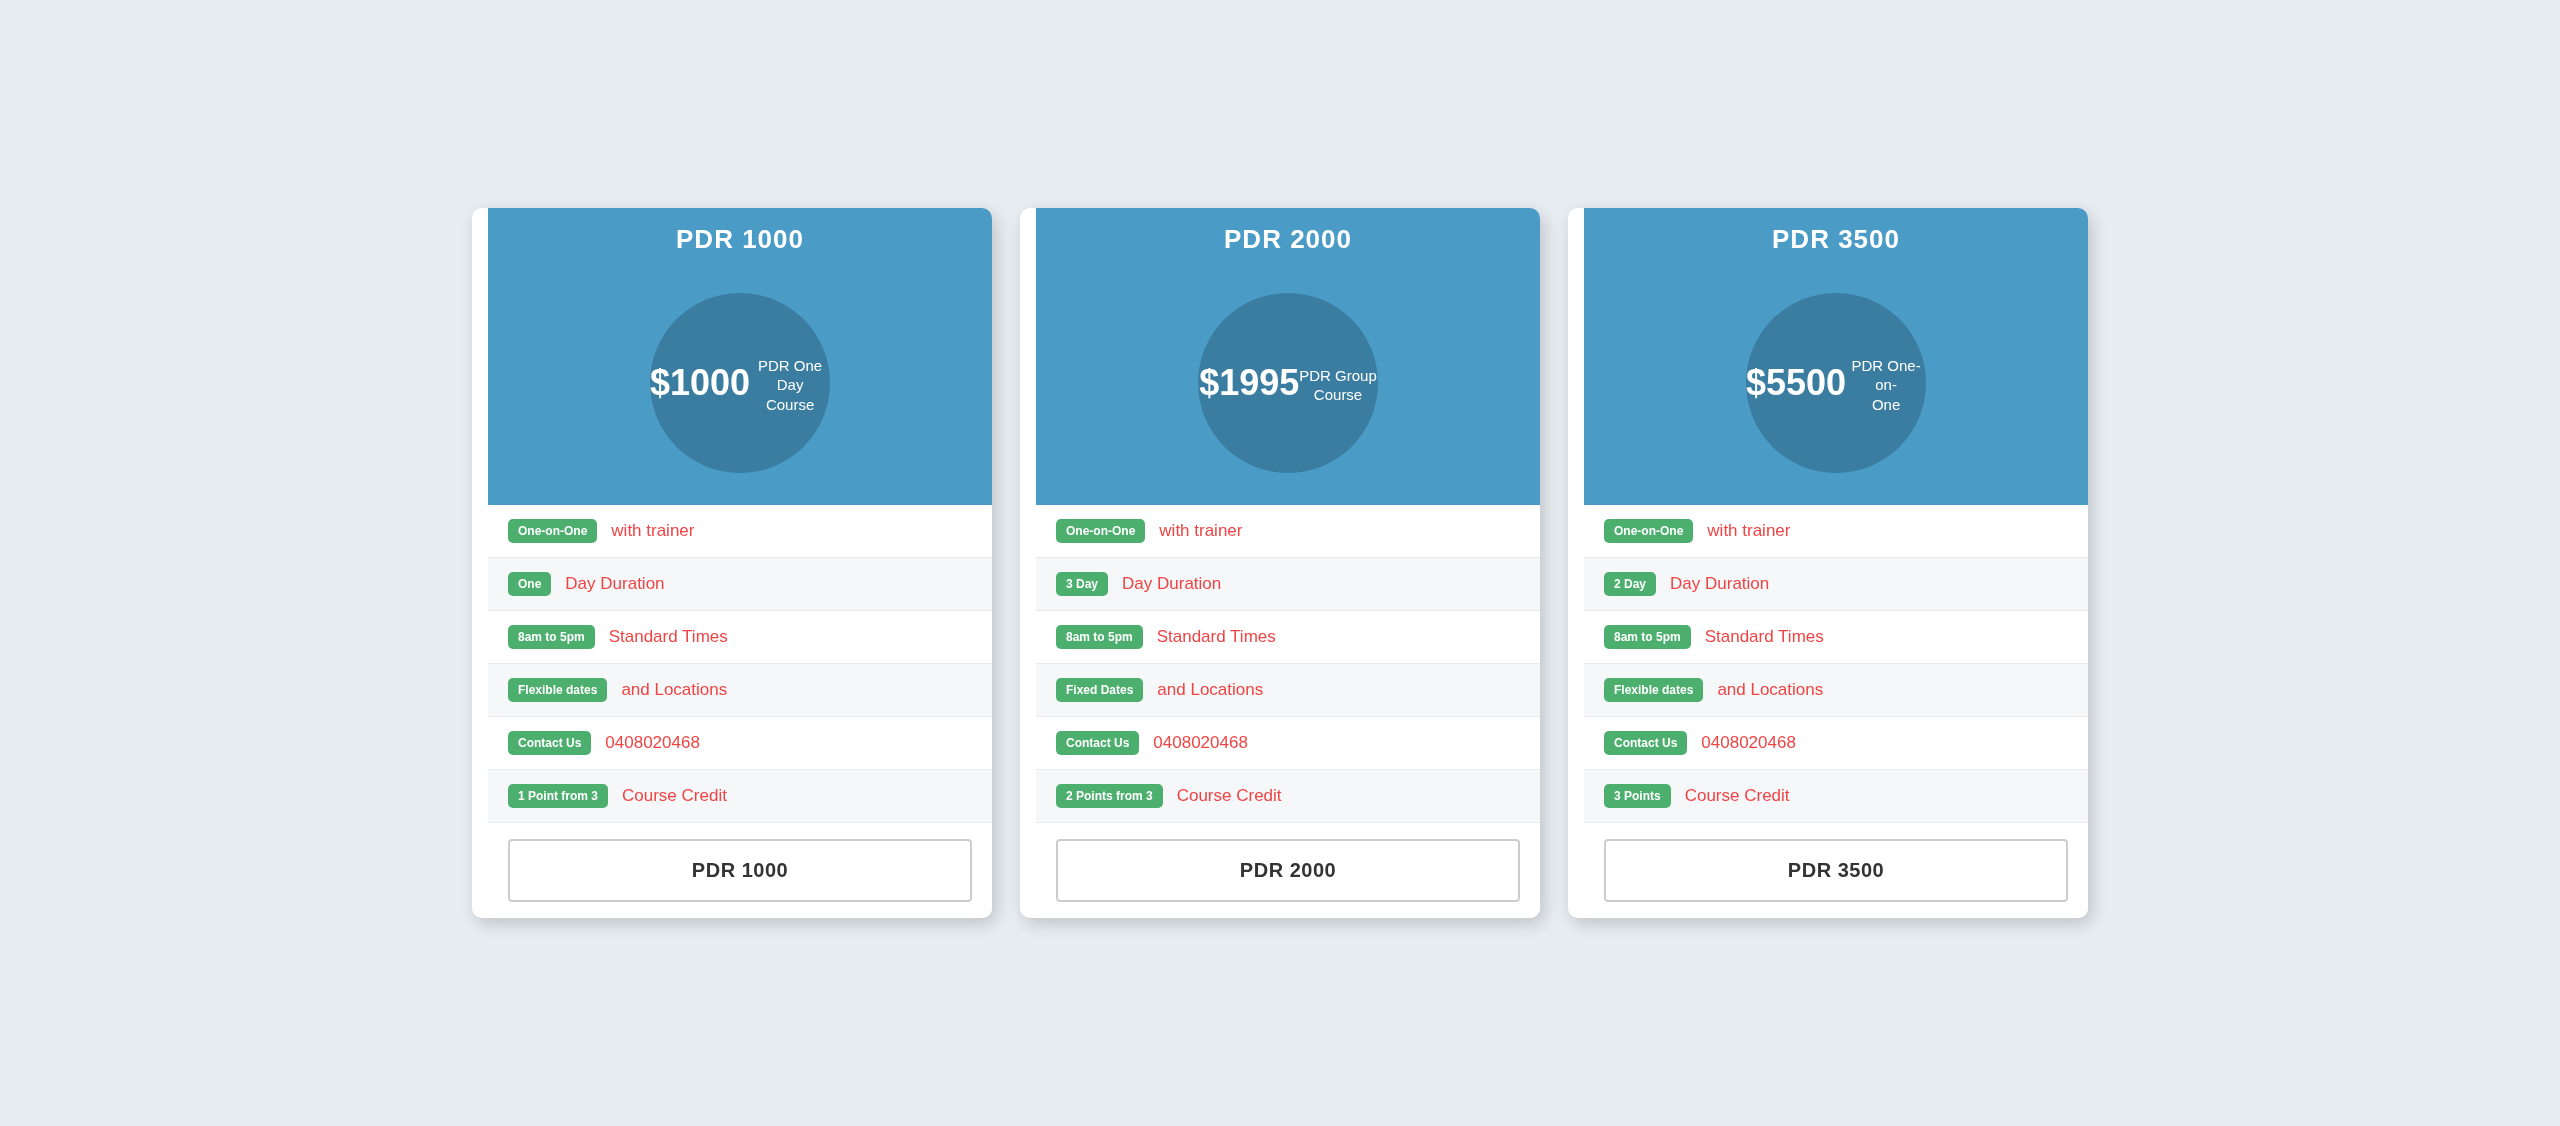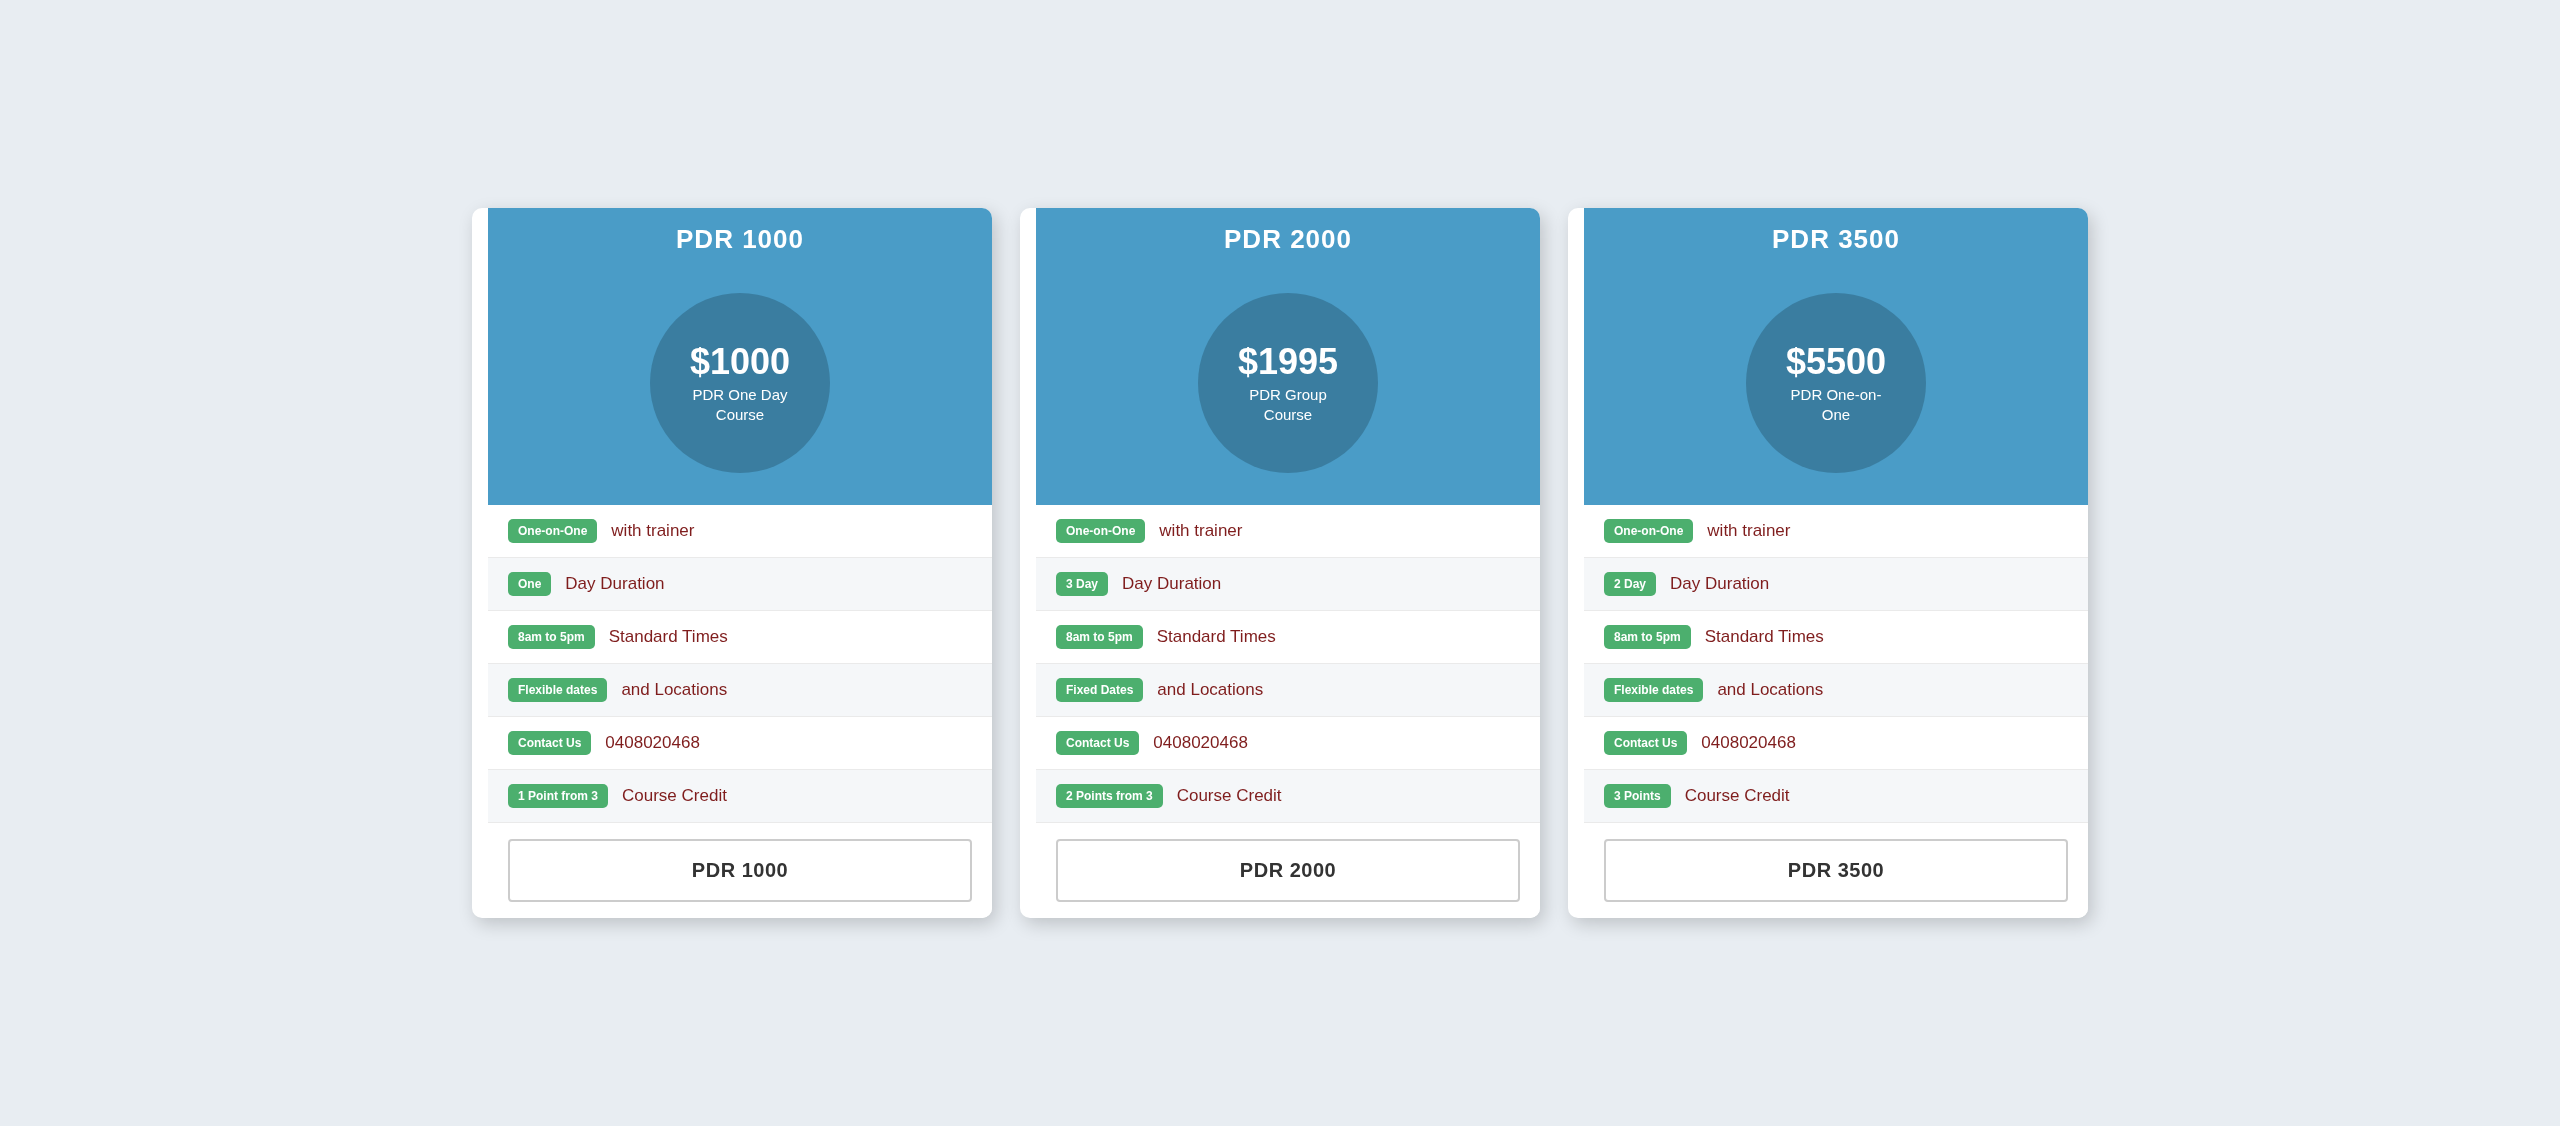--- a/index.html
+++ b/index.html
@@ -47,21 +47,21 @@
       align-items: center;
       padding: 28px 10px 32px;
     }
 
     .price-circle {
       background: #3a7da0;
       border-radius: 50%;
       width: 180px;
       height: 180px;
       display: flex;
-      flex-direction: column;
+      flex-direction: row;
       justify-content: center;
       align-items: center;
       color: #fff;
       text-align: center;
     }
 
     .price-amount {
       font-size: 36px;
       font-weight: bold;
       line-height: 1.1;
@@ -96,21 +96,21 @@
       padding: 5px 10px;
       font-size: 12px;
       font-weight: bold;
       white-space: nowrap;
       flex-shrink: 0;
     }
 
     .feature-text {
       margin-left: 14px;
       font-size: 17px;
-      color: #7f1d1d;
+      color: #ef4444;
       text-align: right;
     }
 
     .card-footer {
       padding: 16px 20px;
       background: #fff;
     }
 
     .footer-button {
       display: block;

